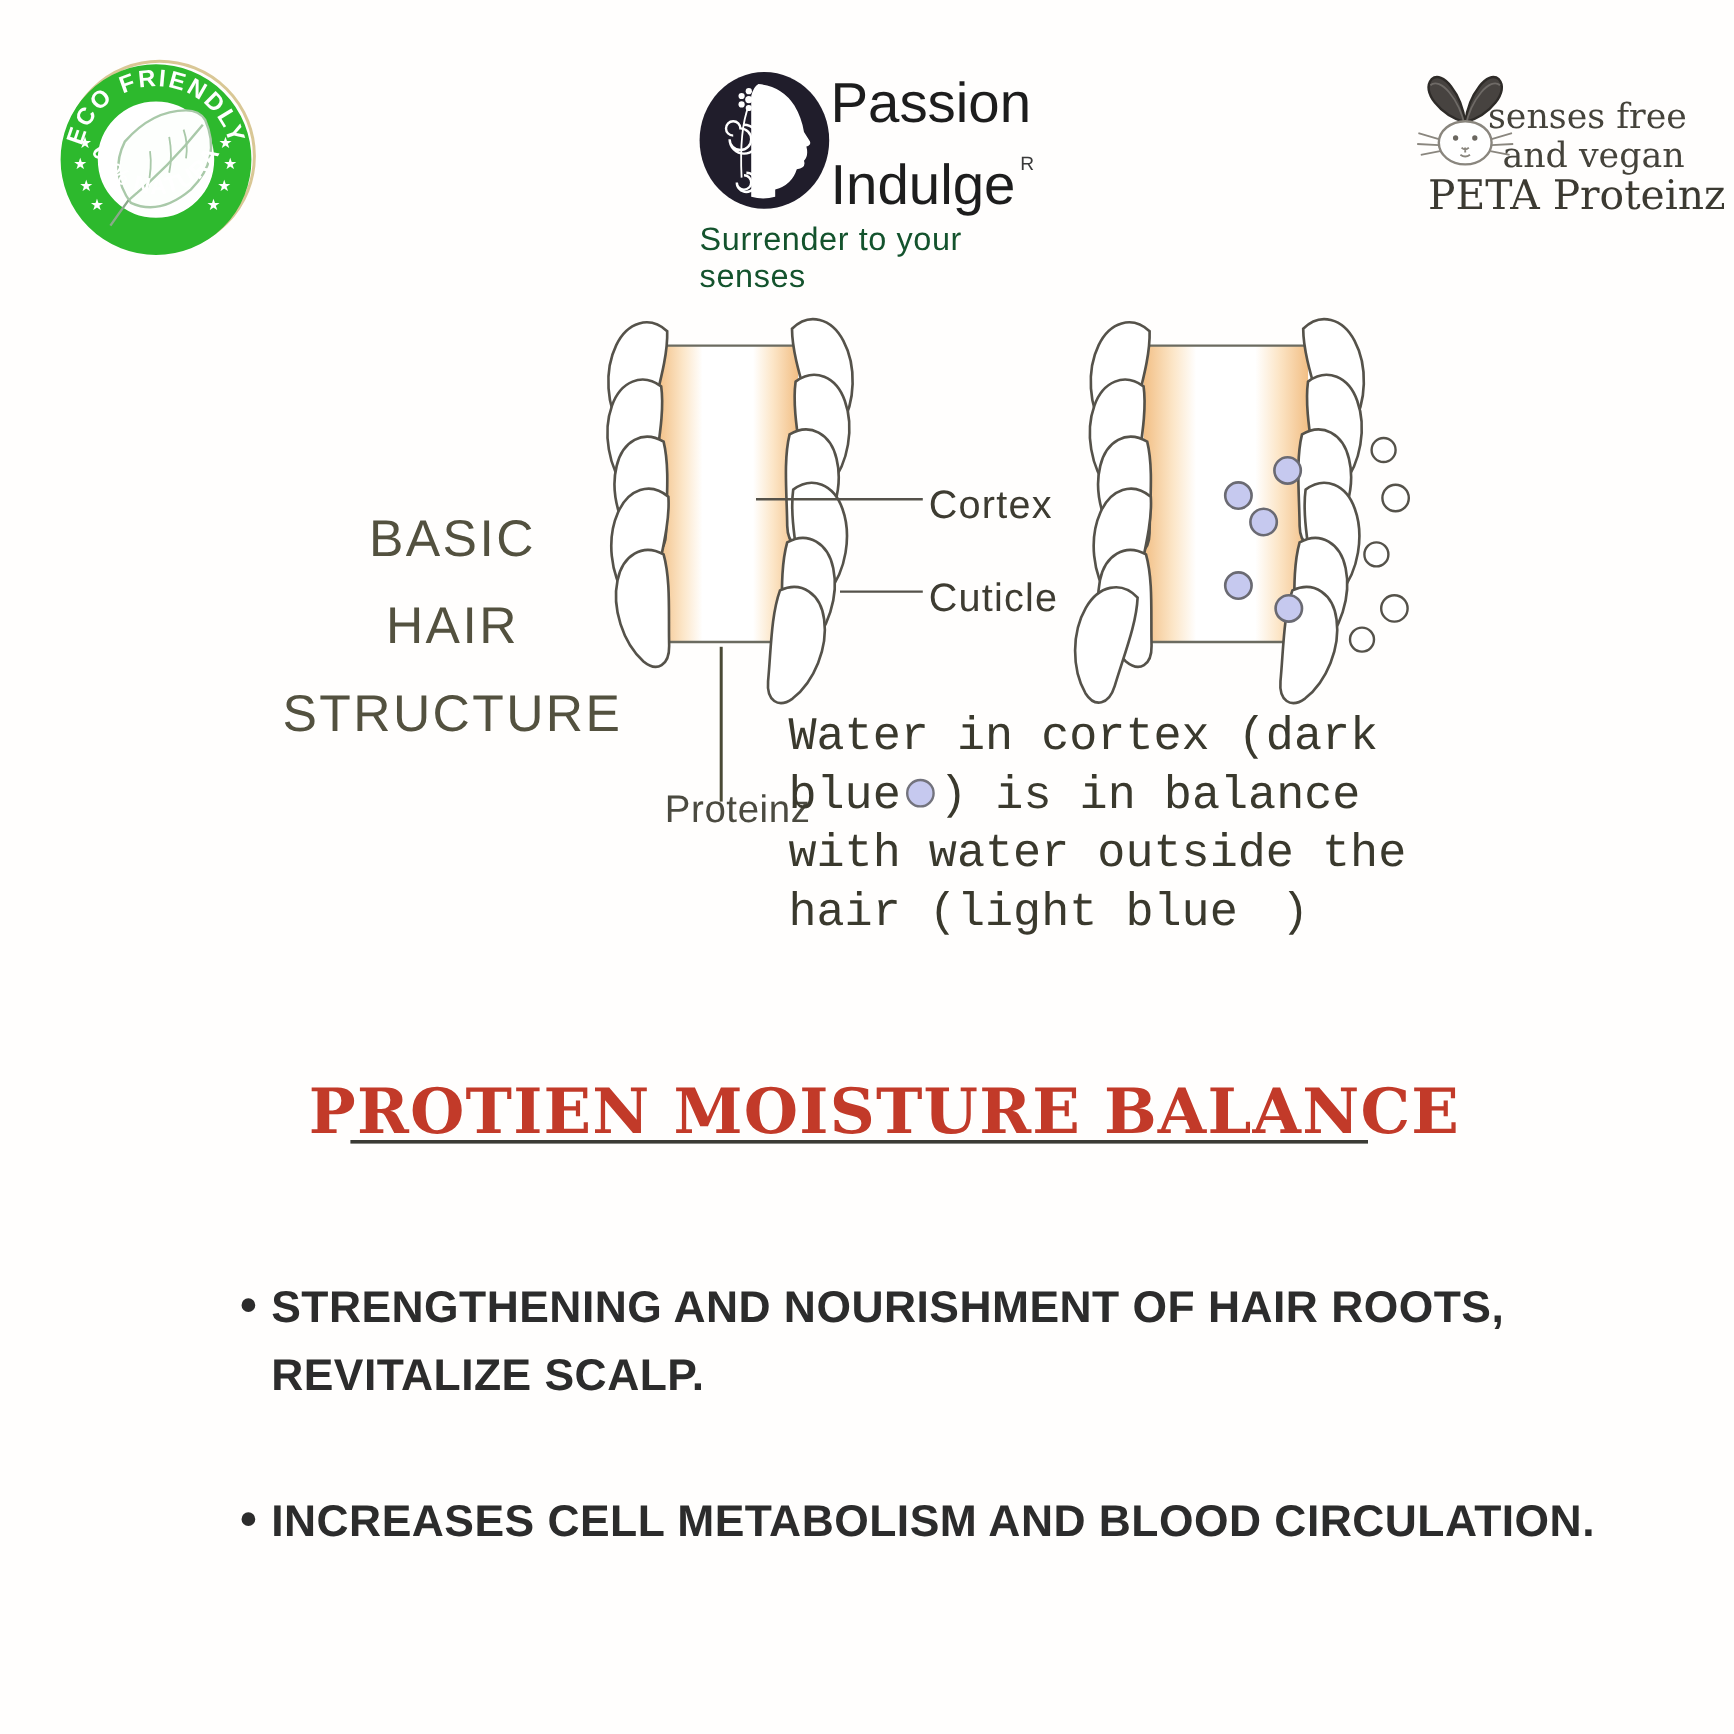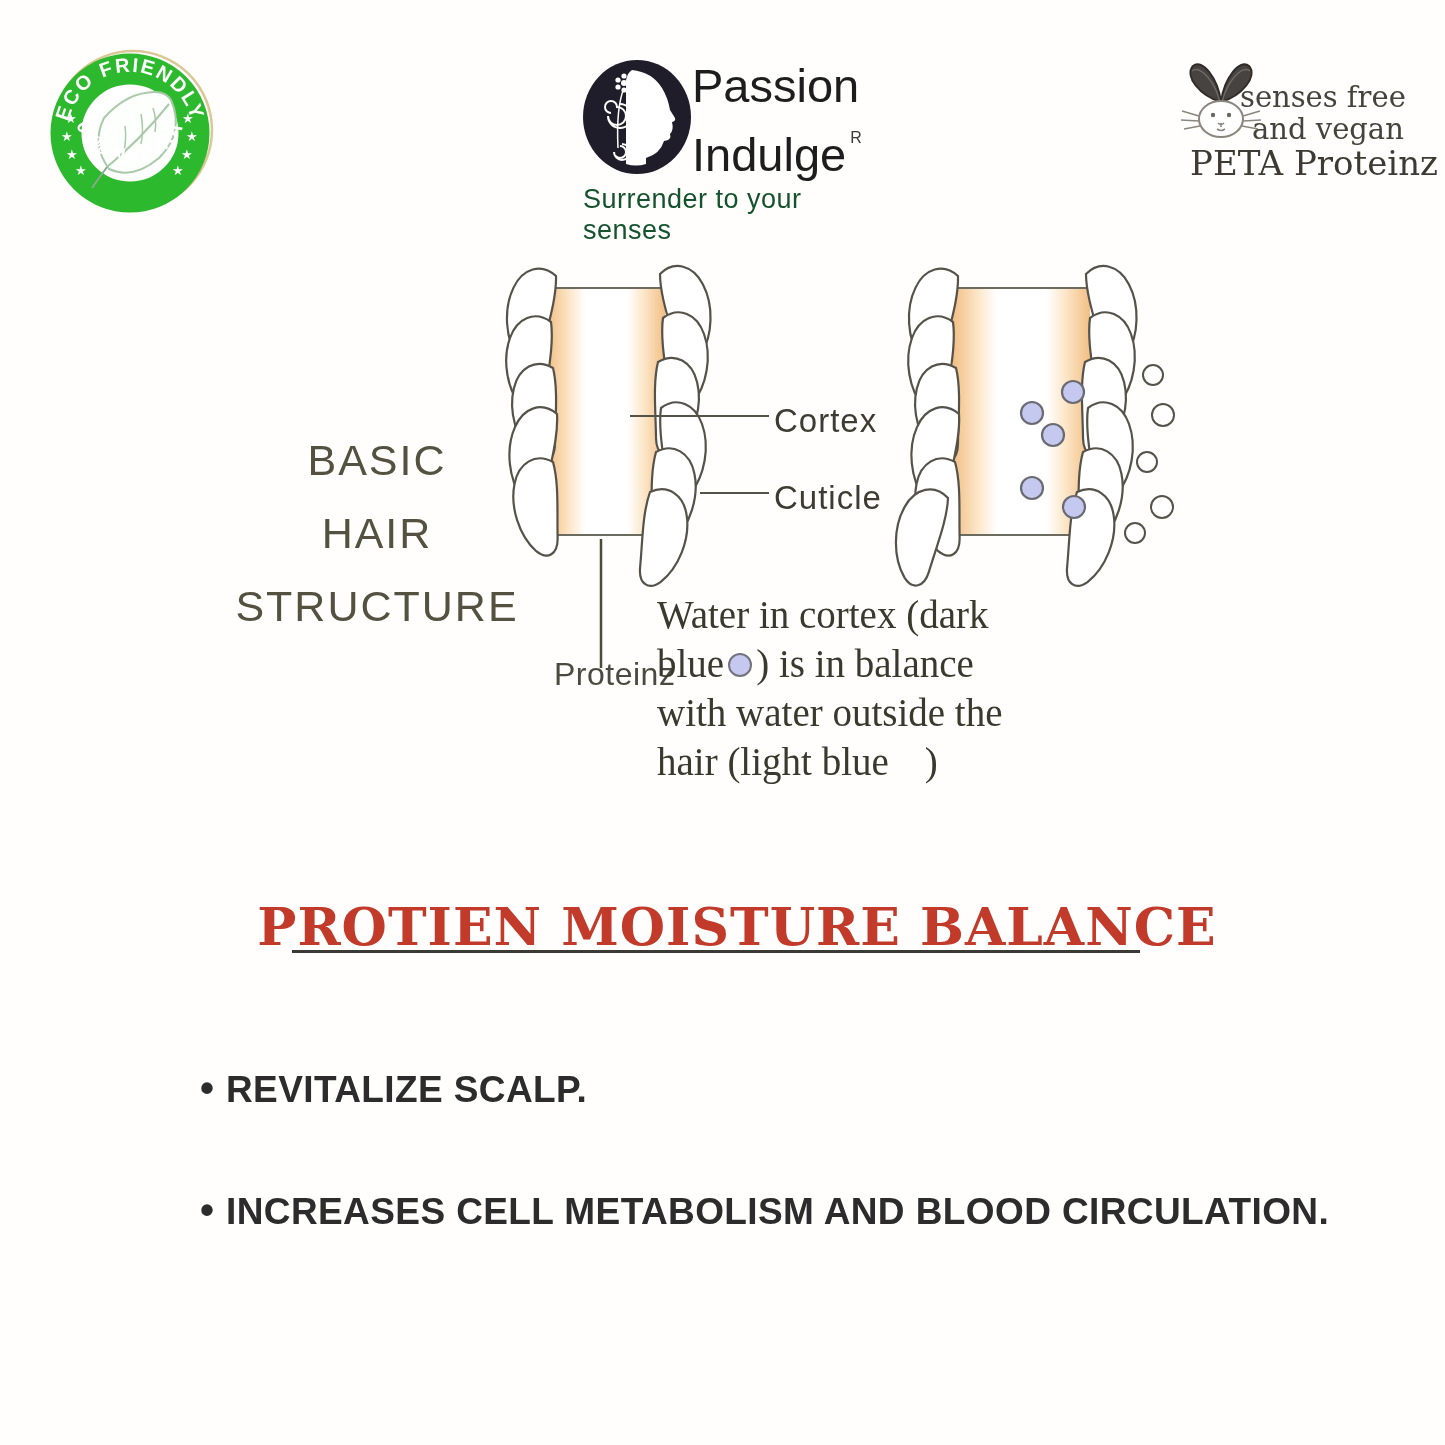--- a/index.html
+++ b/index.html
@@ -11,27 +11,27 @@
   .logo-text{left:692px;top:60px;line-height:52px;font-size:47px;color:#1d1d1d;letter-spacing:0px;}
   .logo-text .reg{font-size:16px;color:#3a3a3a;vertical-align:28px;margin-left:4px;}
   .tagline{left:583px;top:184px;width:310px;font-size:27px;color:#14532d;letter-spacing:0.5px;}
   .peta-line{font-family:"DejaVu Serif",serif;color:#45433b;}
   .peta-l1{left:1240px;top:80px;font-size:29px;}
   .peta-l2{left:1252px;top:112px;font-size:29px;}
   .peta-l3{left:1190px;top:143px;font-size:34px;color:#3c3a32;}
   .peta-l3 .it{}
 
   
-  .diagram-title{left:228px;top:424px;width:298px;text-align:center;font-size:43px;
+  .diagram-title{left:228px;top:413px;width:298px;text-align:center;font-size:43px;
                  letter-spacing:2px;color:#53513f;line-height:73px;font-weight:400;}
   .lbl{color:#3e3c32;font-size:33px;letter-spacing:1px;}
   .lbl-cortex{left:774px;top:402px;}
   .lbl-cuticle{left:774px;top:479px;text-align:right;}
   .lbl-proteinz{left:554px;top:656px;font-size:32px;color:#4b4a40;letter-spacing:0.5px;}
-  .caption{left:657px;top:590px;width:540px;font-family:Liberation Serif, serif;
+  .caption{left:657px;top:590px;width:540px;font-family:Liberation Mono, monospace;
            font-size:39px;line-height:49px;color:#3a392d;}
   .dot{display:inline-block;width:20px;height:20px;border-radius:50%;margin:0 4px;}
   .dot-dark{background:#c6c9ef;border:2px solid #73737d;}
   .dot-light{background:transparent;border:2px solid transparent;width:24px;}
 
   
   .heading{left:0;right:0;top:896px;text-align:center;font-family:"DejaVu Serif",serif;
            font-weight:bold;font-size:52px;letter-spacing:1px;color:#c23a29;margin-left:29px;}
   .heading-underline{left:292px;top:950px;width:848px;height:3px;background:#3b3b35;}
 
@@ -203,21 +203,21 @@
     <div><span>blue</span><span class="dot dot-dark"></span><span>) is in balance</span></div>
     <div>with water outside the</div>
     <div><span>hair (light blue</span><span class="dot dot-light"></span><span>)</span></div>
   </div>
 
   <div class="abs heading">PROTIEN MOISTURE BALANCE</div>
   <div class="abs heading-underline"></div>
 
   <div class="abs bullets">
     <div class="bullet-item">
-      <div class="b-line"><span class="b-dot">•</span></div>
+      <div class="b-line"><span class="b-dot">•</span><span>STRENGTHENING AND NOURISHMENT OF HAIR ROOTS,</span></div>
       <div class="b-line">REVITALIZE SCALP.</div>
     </div>
     <div class="bullet-item">
       <div class="b-line"><span class="b-dot">•</span></div>
       <div class="b-line">INCREASES CELL METABOLISM AND BLOOD CIRCULATION.</div>
     </div>
   </div>
 
 </div>
 

